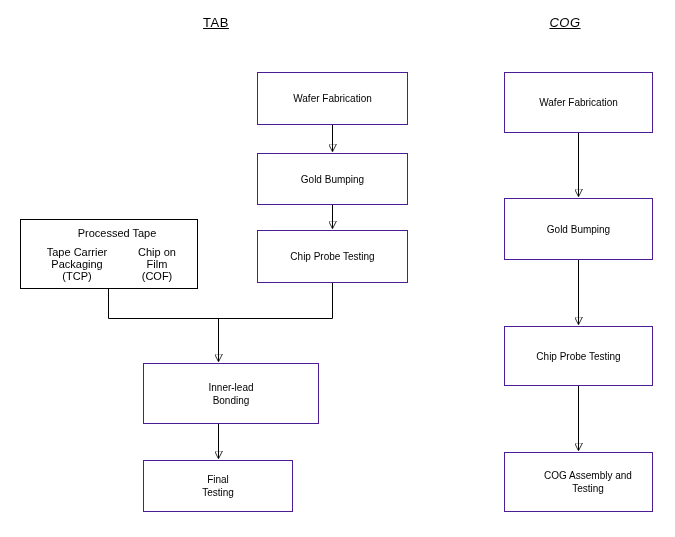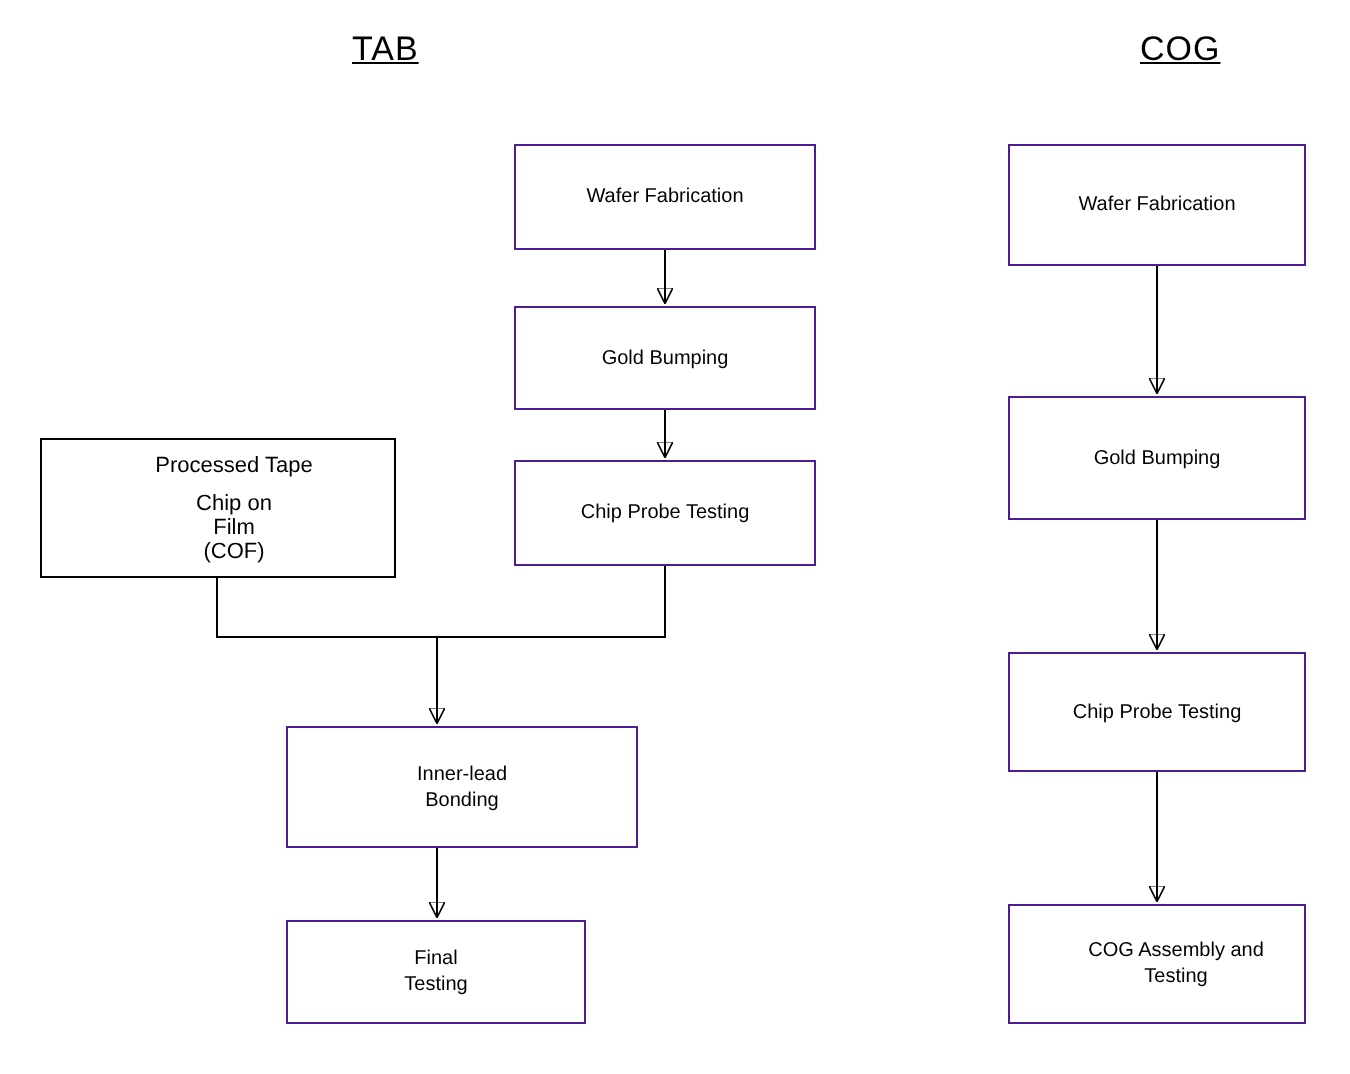--- a/index.html
+++ b/index.html
@@ -12,21 +12,22 @@
     width: 675px;
     height: 537px;
     background: #ffffff;
     font-family: "Liberation Sans", "DejaVu Sans", sans-serif;
     color: #000000;
     overflow: hidden;
   }
   .col-title {
     position: absolute;
     width: 80px;
-    font-size: 17px;
+    text-align: center;
+    font-size: 13px;
     text-decoration: underline;
     letter-spacing: 0.5px;
   }
   .node {
     position: absolute;
     border: 1px solid #4c1d95;
     background: #ffffff;
     display: flex;
     align-items: center;
     justify-content: center;
@@ -90,31 +91,34 @@
     <path d="M108.5,289 L108.5,318.5 L332.5,318.5 L332.5,283"></path>
     <path d="M218.5,318.5 L218.5,361" marker-end="url(#arrow)"></path>
     <path d="M218.5,424 L218.5,458" marker-end="url(#arrow)"></path>
 
     <path d="M578.5,133 L578.5,196" marker-end="url(#arrow)"></path>
     <path d="M578.5,260 L578.5,324" marker-end="url(#arrow)"></path>
     <path d="M578.5,386 L578.5,450" marker-end="url(#arrow)"></path>
   </svg>
 
   <div class="col-title" style="left:176px; top:15px;">TAB</div>
-  <div class="col-title" style="left:570px; top:15px;">COG</div>
+  <div class="col-title" style="left:525px; top:15px;font-style:italic;">COG</div>
 
   <div class="node" style="left:257px; top:72px; width:151px; height:53px;">Wafer Fabrication</div>
 
   <div class="node" style="left:257px; top:153px; width:151px; height:52px;">Gold Bumping</div>
 
   <div class="node" style="left:257px; top:230px; width:151px; height:53px;">Chip Probe Testing</div>
 
   <div class="group-node" style="left:20px; top:219px; width:178px; height:70px;padding-left:16px;">
     <div class="group-title">Processed Tape</div>
     <div class="group-cols">
+      <div class="group-col">Tape Carrier
+Packaging
+(TCP)</div>
       <div class="group-col">Chip on
 Film
 (COF)</div>
     </div>
   </div>
 
   <div class="node" style="left:143px; top:363px; width:176px; height:61px;">Inner-lead
 Bonding</div>
 
   <div class="node" style="left:143px; top:460px; width:150px; height:52px;">Final

